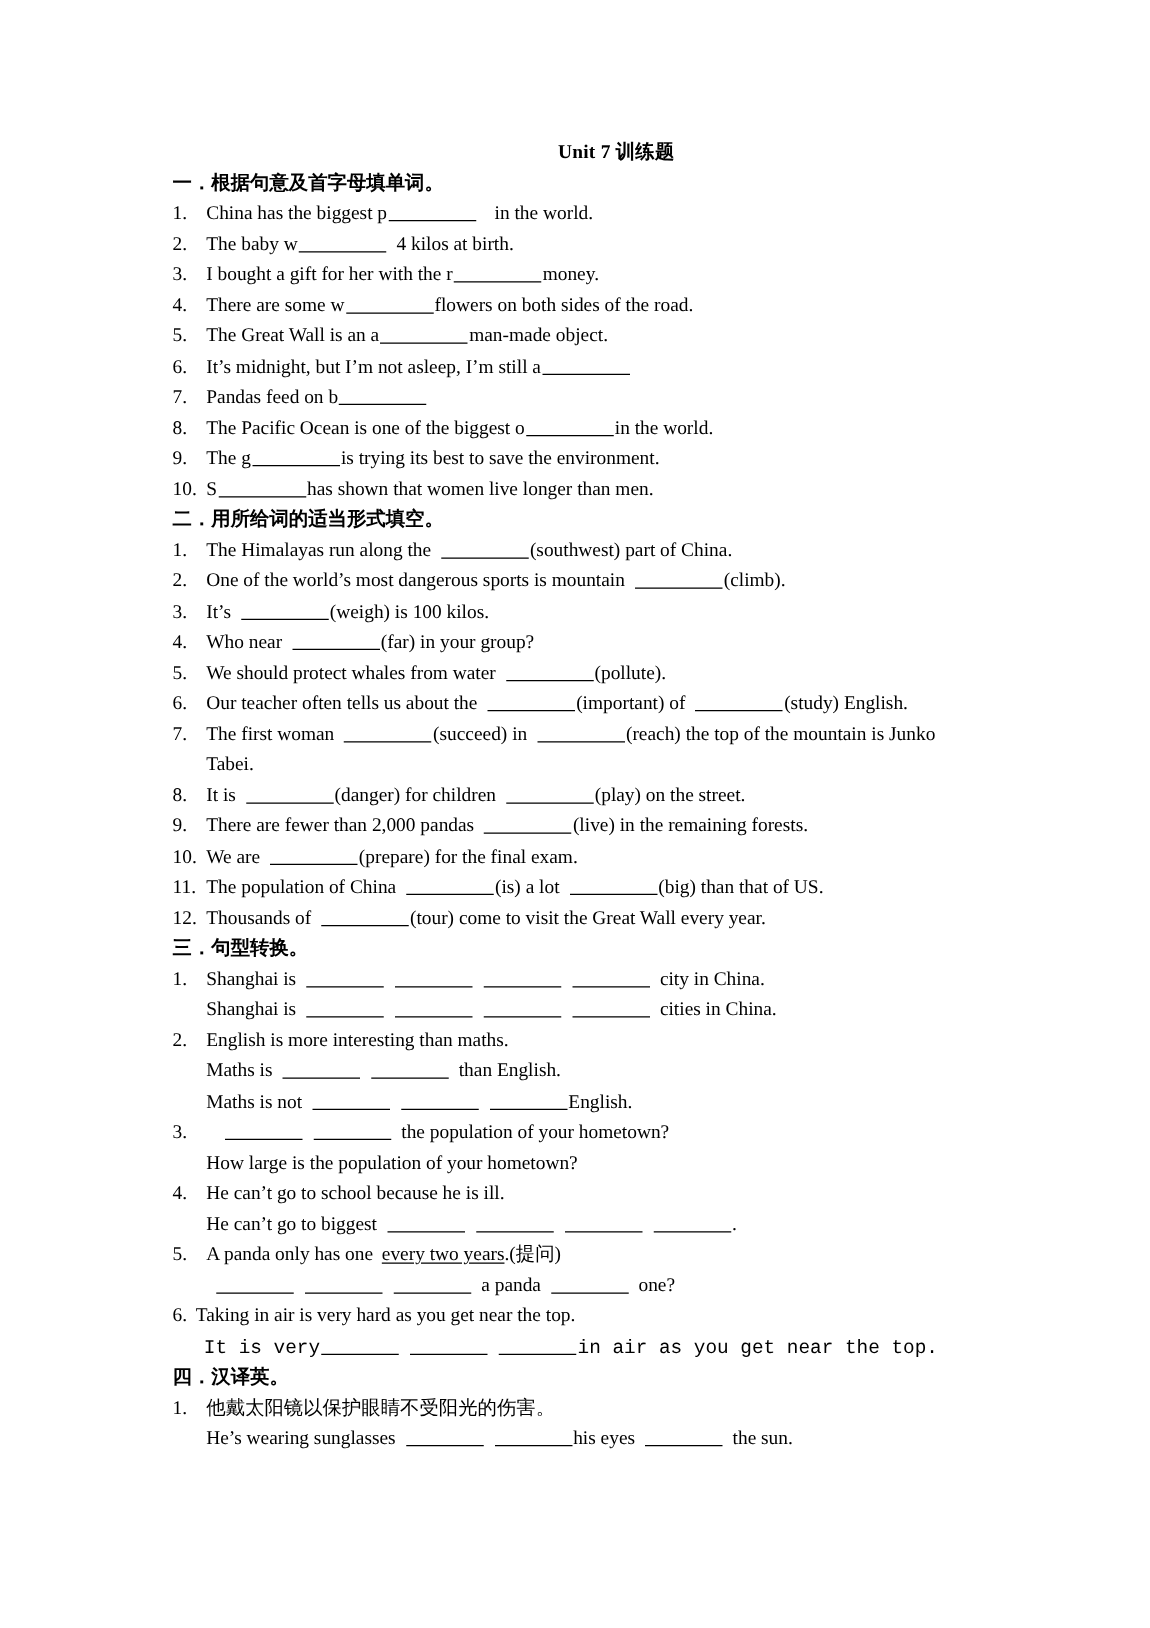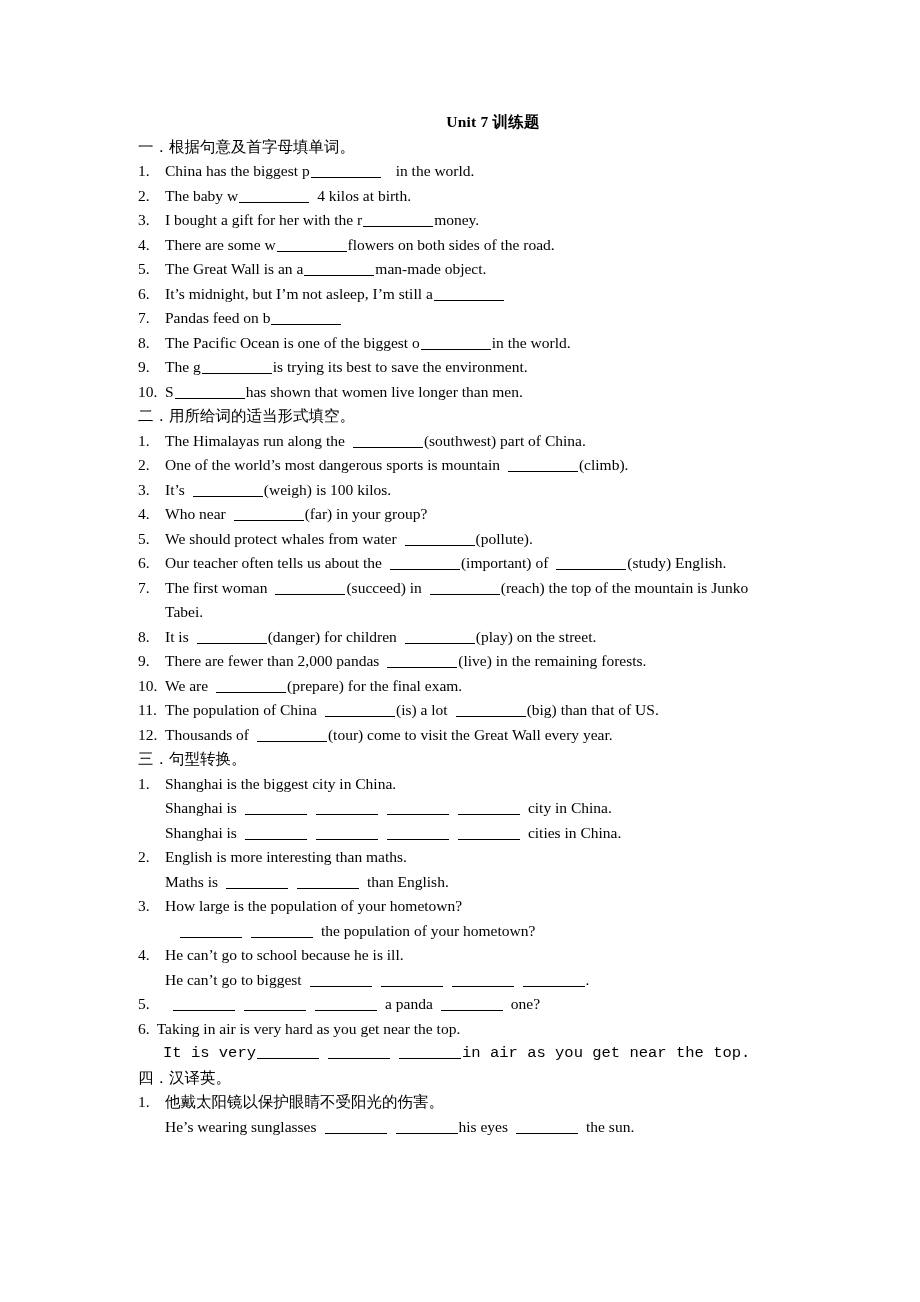--- a/index.html
+++ b/index.html
@@ -39,20 +39,21 @@
     padding-left: 10px;
     letter-spacing: 0.2px;
   }
 
   
   .section-heading {
     font-size: 15.5px;
     line-height: 24.5px;
     margin: 0;
     white-space: nowrap;
+    font-weight: bold;
   }
 
   
   .item {
     position: relative;
     font-size: 15.5px;
     line-height: 24.5px;
     margin: 0;
     padding-left: 27px;
   }
@@ -224,45 +225,46 @@
 
     <div class="item">
       <span class="num">12.</span>
       <span class="line"><span>Thousands of</span><span class="sp"></span><span class="blank b-lg"></span><span>(tour) come to visit the Great Wall every year.</span></span>
     </div>
 
     <div class="section-heading">三．句型转换。</div>
 
     <div class="item">
       <span class="num">1.</span>
-      <span class="line">Shanghai is the biggest city in China.</span>
       <span class="line sub"><span>Shanghai is</span><span class="sp"></span><span class="blank b-md"></span><span class="sp"></span><span class="blank b-md"></span><span class="sp"></span><span class="blank b-md"></span><span class="sp"></span><span class="blank b-md"></span><span class="sp"></span><span>city in China.</span></span>
       <span class="line sub"><span>Shanghai is</span><span class="sp"></span><span class="blank b-md"></span><span class="sp"></span><span class="blank b-md"></span><span class="sp"></span><span class="blank b-md"></span><span class="sp"></span><span class="blank b-md"></span><span class="sp"></span><span>cities in China.</span></span>
     </div>
 
     <div class="item">
       <span class="num">2.</span>
       <span class="line">English is more interesting than maths.</span>
       <span class="line sub"><span>Maths is</span><span class="sp"></span><span class="blank b-md"></span><span class="sp"></span><span class="blank b-md"></span><span class="sp"></span><span>than English.</span></span>
+      <span class="line sub"><span>Maths is not</span><span class="sp"></span><span class="blank b-md"></span><span class="sp"></span><span class="blank b-md"></span><span class="sp"></span><span class="blank b-md"></span><span>English.</span></span>
     </div>
 
     <div class="item">
       <span class="num">3.</span>
+      <span class="line sub"><span class="sp2"></span><span class="blank b-md"></span><span class="sp"></span><span class="blank b-md"></span><span class="sp"></span><span>the population of your hometown?</span></span>
       <span class="line">How large is the population of your hometown?</span>
-      <span class="line sub"><span class="sp2"></span><span class="blank b-md"></span><span class="sp"></span><span class="blank b-md"></span><span class="sp"></span><span>the population of your hometown?</span></span>
     </div>
 
     <div class="item">
       <span class="num">4.</span>
       <span class="line">He can’t go to school because he is ill.</span>
       <span class="line sub"><span>He can’t go to biggest</span><span class="sp"></span><span class="blank b-md"></span><span class="sp"></span><span class="blank b-md"></span><span class="sp"></span><span class="blank b-md"></span><span class="sp"></span><span class="blank b-md"></span><span>.</span></span>
     </div>
 
     <div class="item">
       <span class="num">5.</span>
+      <span class="line"><span>A panda only has one</span><span class="sp"></span><span class="uline">every two years</span><span>.(提问)</span></span>
       <span class="line sub"><span class="sp"></span><span class="blank b-md"></span><span class="sp"></span><span class="blank b-md"></span><span class="sp"></span><span class="blank b-md"></span><span class="sp"></span><span>a panda</span><span class="sp"></span><span class="blank b-md"></span><span class="sp"></span><span>one?</span></span>
     </div>
 
     <div class="item tight">
       <span class="num">6.</span><span class="sp"></span><span>Taking in air is very hard as you get near the top.</span>
       <span class="line sub"><span>It is very</span><span class="blank b-md"></span><span class="sp"></span><span class="blank b-md"></span><span class="sp"></span><span class="blank b-md"></span><span>in air as you get near the top.</span></span>
     </div>
 
     <div class="section-heading">四．汉译英。</div>
 

